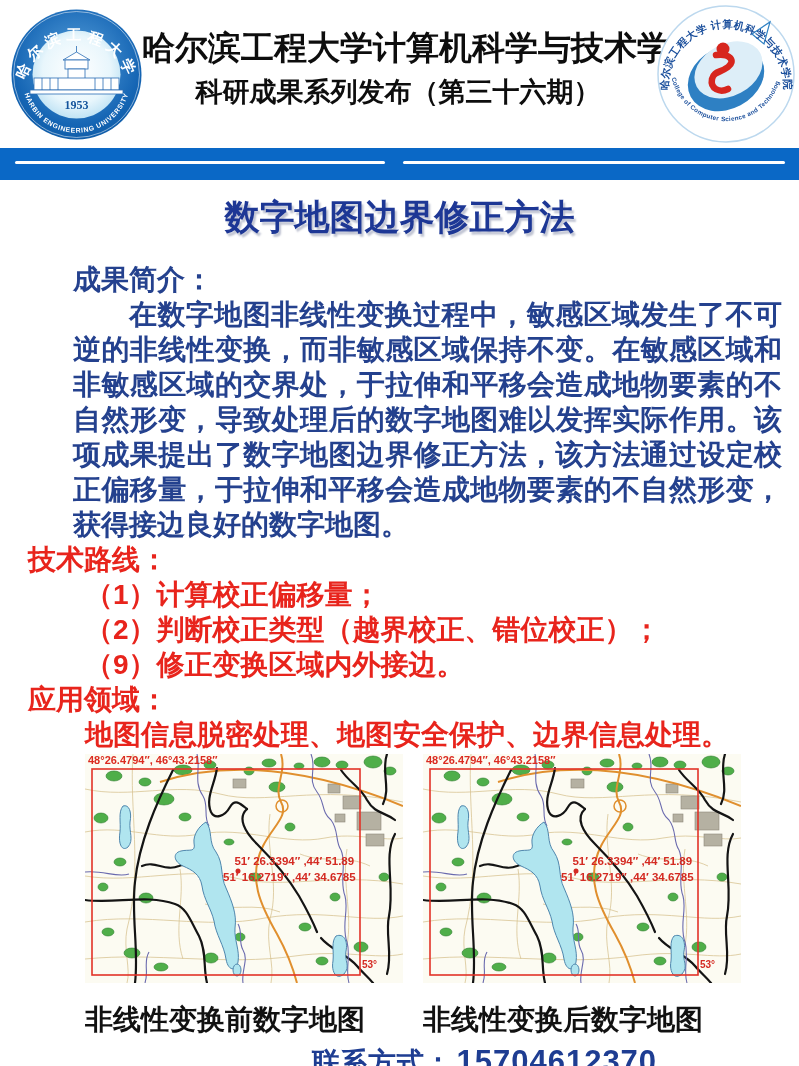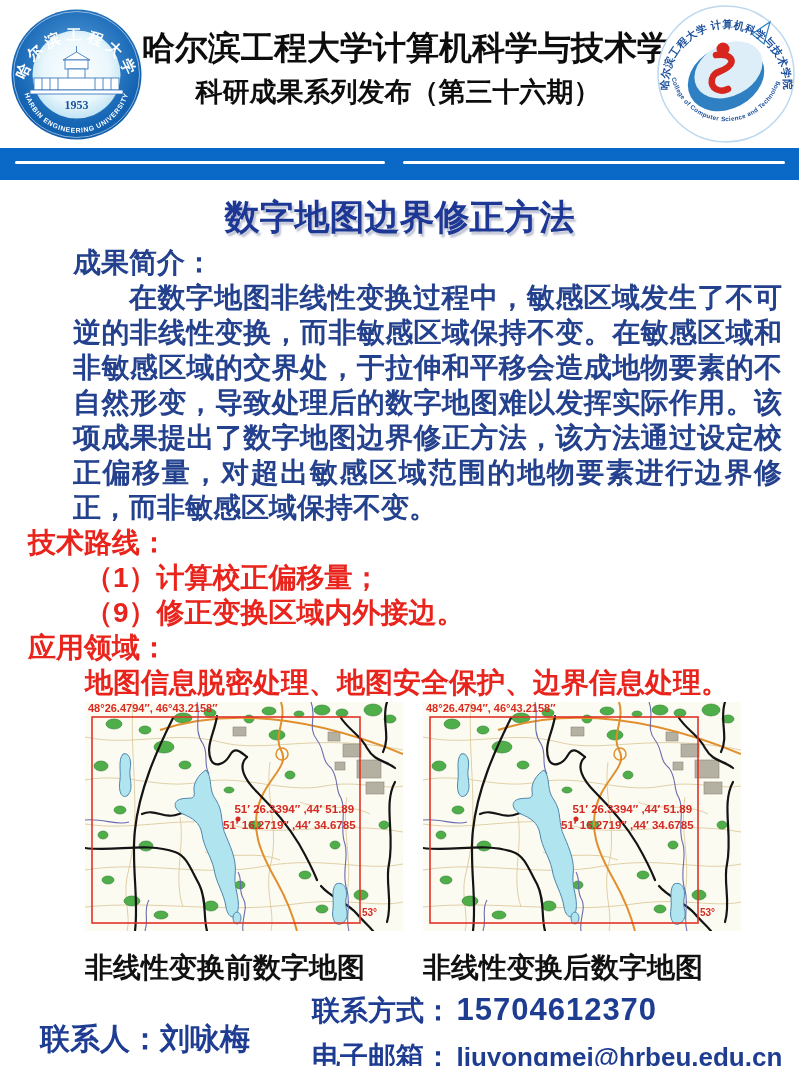--- a/index.html
+++ b/index.html
@@ -18,21 +18,21 @@
 
   
   .blue-bar { position:absolute; top:148px; left:0; width:799px; height:32px; background:#0a68c6; }
   .bar-line { position:absolute; top:13px; height:3px; background:#fff; border-radius:2px; }
   .bar-line.l { left:15px; width:370px; }
   .bar-line.r { left:403px; width:382px; }
 
   
   .main { position:absolute; top:180px; left:0; width:799px; }
   .poster-title { text-align:center; font-size:35px; font-weight:900; color:#1d3795;
-                  margin:14px 0 4px 0; text-shadow:2px 3px 2px #bfc3d2; }
+                  margin:14px 0 21px 0; text-shadow:2px 3px 2px #bfc3d2; }
   .textblock { margin:0 17px 0 28px; }
   .row { font-size:28px; line-height:35px; font-weight:bold; }
   .navy { color:#24418e;margin-left:45px; }
   .red { color:#e8241c; }
   .para { text-align:justify; text-indent:56px; }
   .item { padding-left:57px; }
 
   
   .maps-row { display:flex; margin:2px 0 0 85px; gap:20px; }
   .map-panel { margin:0; width:318px; }
@@ -244,23 +244,24 @@
     <span class="bar-line l"></span>
     <span class="bar-line r"></span>
   </div>
 
   <div class="main">
 
     <h1 class="poster-title">数字地图边界修正方法</h1>
 
     <div class="textblock">
       <p class="row navy">成果简介：</p>
-      <p class="row navy para">在数字地图非线性变换过程中，敏感区域发生了不可逆的非线性变换，而非敏感区域保持不变。在敏感区域和非敏感区域的交界处，于拉伸和平移会造成地物要素的不自然形变，导致处理后的数字地图难以发挥实际作用。该项成果提出了数字地图边界修正方法，该方法通过设定校正偏移量，对超出敏感区域范围的地物要素进行边界修正，而非敏感区域保持不变。</p>
+      <p class="row navy para">在数字地图非线性变换过程中，敏感区域发生了不可逆的非线性变换，而非敏感区域保持不变。在敏感区域和非敏感区域的交界处，于拉伸和平移会造成地物要素的不自然形变，导致处理后的数字地图难以发挥实际作用。该项成果提出了数字地图边界修正方法，该方法通过设定校正偏移量，于拉伸和平移会造成地物要素的不自然形变，获得接边良好的数字地图。</p>
       <p class="row red">技术路线：</p>
       <p class="row red item">（1）计算校正偏移量；</p>
+      <p class="row red item">（2）判断校正类型（越界校正、错位校正）；</p>
       <p class="row red item">（9）修正变换区域内外接边。</p>
       <p class="row red">应用领域：</p>
       <p class="row red item">地图信息脱密处理、地图安全保护、边界信息处理。</p>
     </div>
 
     <div class="maps-row">
 
       <figure class="map-panel">
         <div class="map-frame">
           <svg viewBox="0 0 318 229" width="318" height="229">

